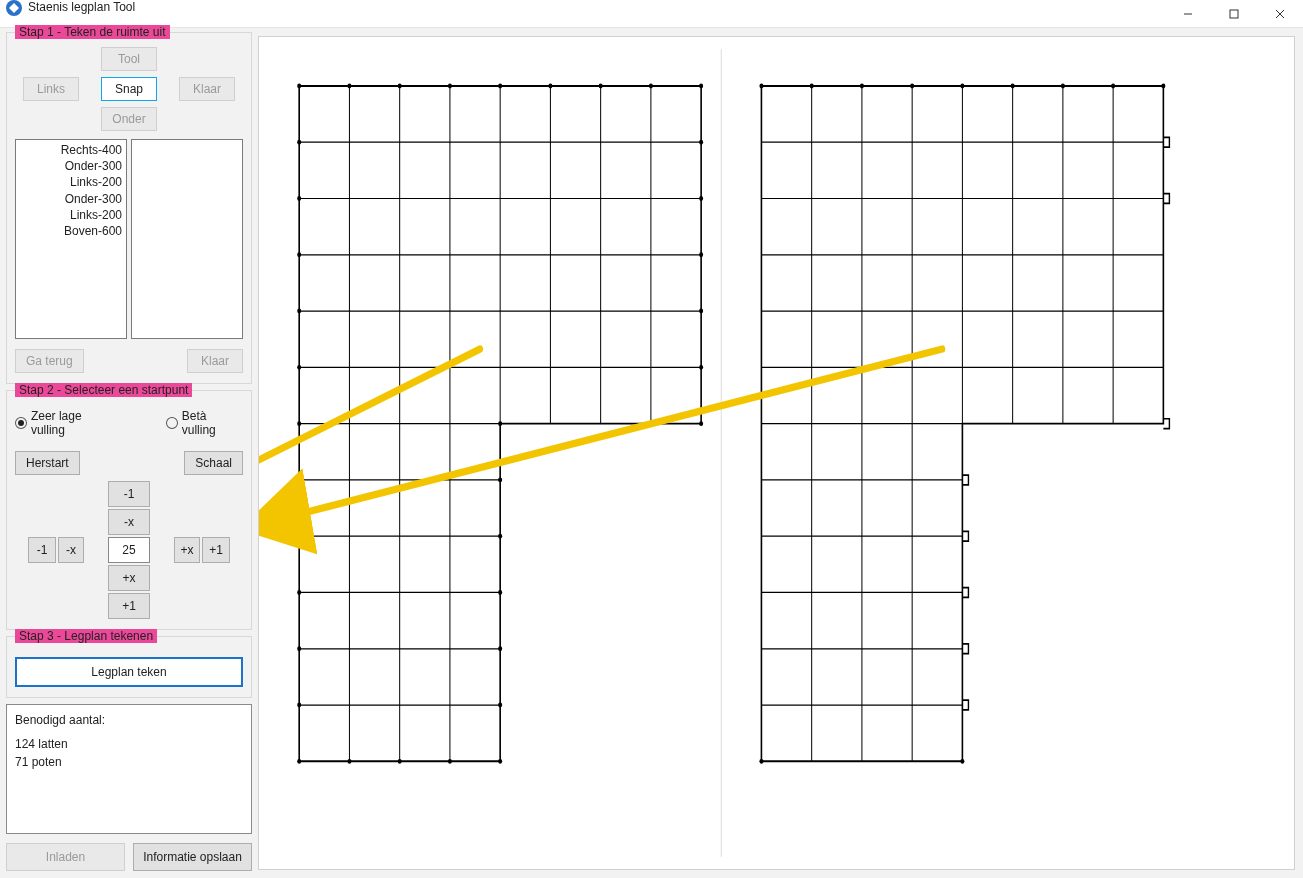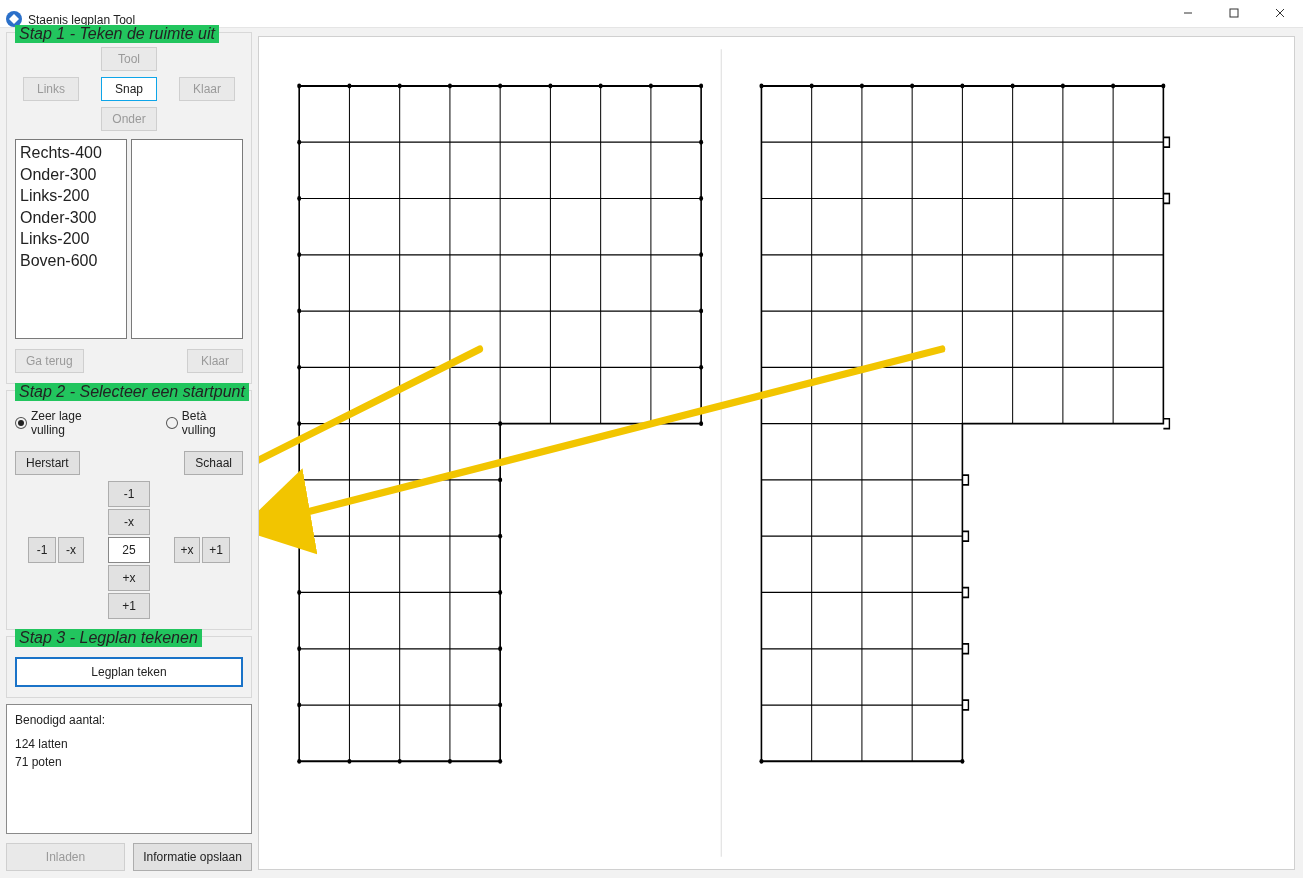--- a/index.html
+++ b/index.html
@@ -10,21 +10,21 @@
     background: #f2f2f2;
     color: #222;
     width: 1303px; height: 878px;
     overflow: hidden;
   }
   
   .titlebar {
     height: 28px;
     background: #ffffff;
     border-bottom: 1px solid #e5e5e5;
-    display: flex; align-items: flex-end;
+    display: flex; align-items: flex-start;
     padding-left: 6px;
   }
   .titlebar .app-icon {
     width: 16px; height: 16px; border-radius: 50%;
     background: #2b70c9;
     display: inline-flex; align-items: center; justify-content: center;
     margin-right: 6px;
   }
   .titlebar .app-icon svg { width: 10px; height: 10px; fill: #fff; }
   .titlebar .title { flex: 0 0 auto; }
@@ -53,24 +53,23 @@
   }
   .groupbox {
     border: 1px solid #d8d8d8;
     background: #f2f2f2;
     position: relative;
     padding: 14px 8px 10px 8px;
   }
   .groupbox > .legend {
     position: absolute;
     top: -8px; left: 8px;
-    background: #22c55e;
+    background: #ec4899;
     padding: 0 4px;
-    font-size: 16px;
-    font-style: italic;
+    font-size: 12px;
   }
   button.win, .win-btn {
     background: #e1e1e1;
     border: 1px solid #adadad;
     padding: 4px 10px;
     min-width: 56px;
     font: inherit;
     color: #222;
   }
   button.win:disabled, .win-btn.disabled {
@@ -96,22 +95,23 @@
     gap: 6px;
     justify-items: center;
   }
   .dir-grid .full { grid-column: 1 / span 3; }
   .listbox {
     border: 1px solid #7a7a7a;
     background: #fff;
     height: 200px;
     overflow: auto;
     padding: 2px 4px;
-    font-size: 16px;
+    font-size: 12px;
     line-height: 1.35;
+    text-align: right;
   }
   .two-lists { display: flex; gap: 4px; }
   .two-lists .listbox { flex: 1; }
   .radio-row { display: flex; gap: 48px; align-items: center; }
   .radio {
     display: inline-flex; align-items: center; gap: 4px; cursor: pointer;
   }
   .radio .dot {
     width: 12px; height: 12px; border-radius: 50%;
     border: 1px solid #555; display: inline-flex;

